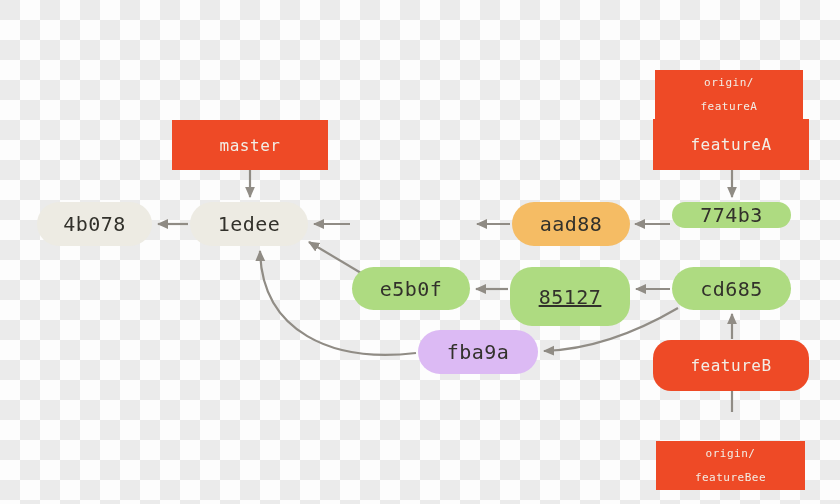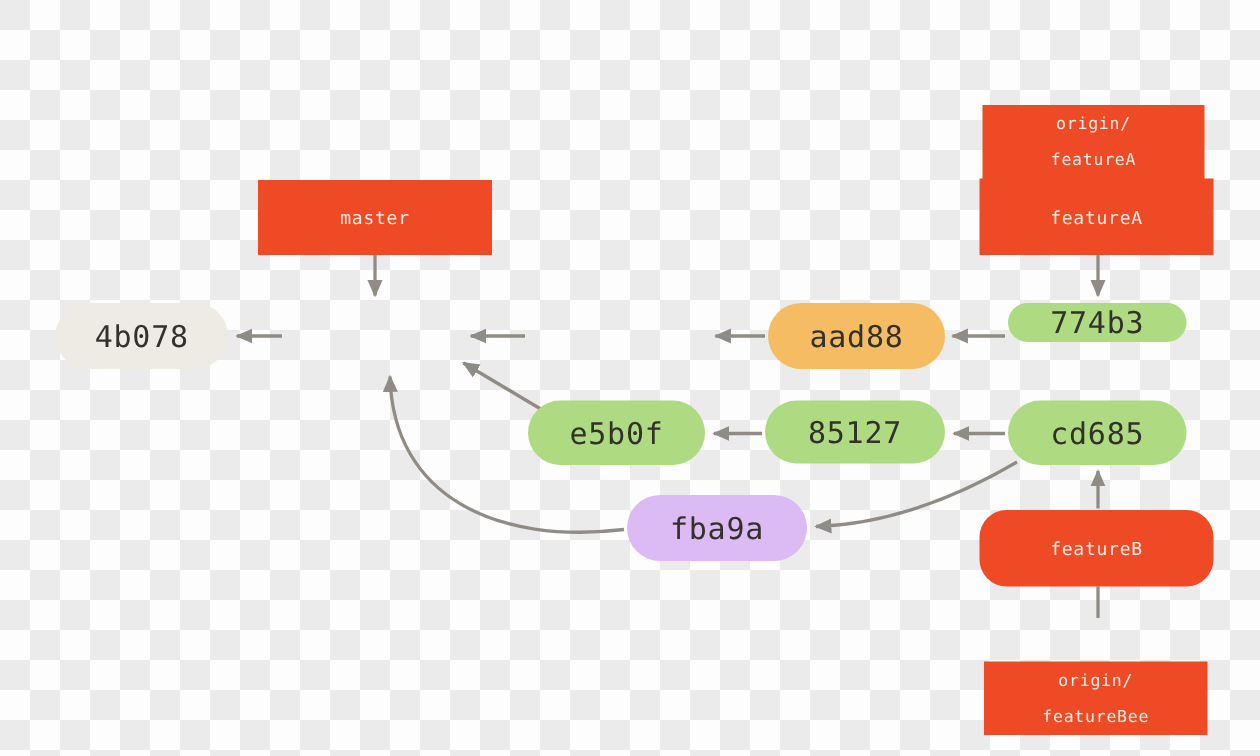--- a/index.html
+++ b/index.html
@@ -17,32 +17,32 @@
   .commit{
     position:absolute;display:flex;align-items:center;justify-content:center;
     border-radius:22px;font-size:20px;color:#32312b;letter-spacing:0.5px;
   }
   .c-default{background:#edebe3;}
   .c-green{background:#aedb81;}
   .c-orange{background:#f5bc64;}
   .c-purple{background:#dcbaf4;}
   .lbl{
     position:absolute;display:flex;align-items:center;justify-content:center;
-    background:#ee4a26;color:#f2eee6;font-size:12px;text-align:center;
+    background:#ee4a26;color:#f2eee6;font-size:16px;text-align:center;
     letter-spacing:0.5px;
   }
   .lbl.two{font-size:11px;line-height:24px;white-space:pre-line;margin-top:28px;}
   
   #n-4b078{left:37px;top:202px;width:115px;height:44px;}
   #n-1edee{left:190px;top:202px;width:118px;height:44px;}
   #n-33009{left:352px;top:201px;width:118px;height:42px;}
   #n-aad88{left:512px;top:202px;width:118px;height:44px;}
   #n-774b3{left:672px;top:202px;width:119px;height:26px;}
   #n-e5b0f{left:352px;top:267px;width:118px;height:43px;}
-  #n-85127{left:510px;top:267px;width:120px;height:42px;}
+  #n-85127{left:510px;top:267px;width:120px;height:59px;text-decoration:underline;}
   #n-cd685{left:672px;top:267px;width:119px;height:43px;}
   #n-fba9a{left:418px;top:330px;width:120px;height:44px;}
   
   #l-origin-featureA{left:655px;top:42px;width:148px;height:50px;}
   #l-featureA{left:653px;top:119px;width:156px;height:51px;}
   #l-master{left:172px;top:120px;width:156px;height:50px;}
   #l-featureB{left:653px;top:340px;width:156px;height:51px;border-radius:18px;}
   #l-origin-featureBee{left:656px;top:413px;width:149px;height:49px;}
 </style>
 </head>
@@ -74,20 +74,21 @@
 
   <div class="lbl two" id="l-origin-featureA">origin/
 featureA</div>
   <div class="lbl" id="l-featureA">featureA</div>
   <div class="lbl" id="l-master">master</div>
   <div class="lbl" id="l-featureB">featureB</div>
   <div class="lbl two" id="l-origin-featureBee">origin/
 featureBee</div>
 
   <div class="commit c-default" id="n-4b078">4b078</div>
+  <div class="commit c-default" id="n-1edee">1edee</div>
   <div class="commit c-orange" id="n-aad88">aad88</div>
   <div class="commit c-green" id="n-774b3">774b3</div>
   <div class="commit c-green" id="n-e5b0f">e5b0f</div>
   <div class="commit c-green" id="n-85127">85127</div>
   <div class="commit c-green" id="n-cd685">cd685</div>
   <div class="commit c-purple" id="n-fba9a">fba9a</div>
 
 </div>
 
 </body></html>

